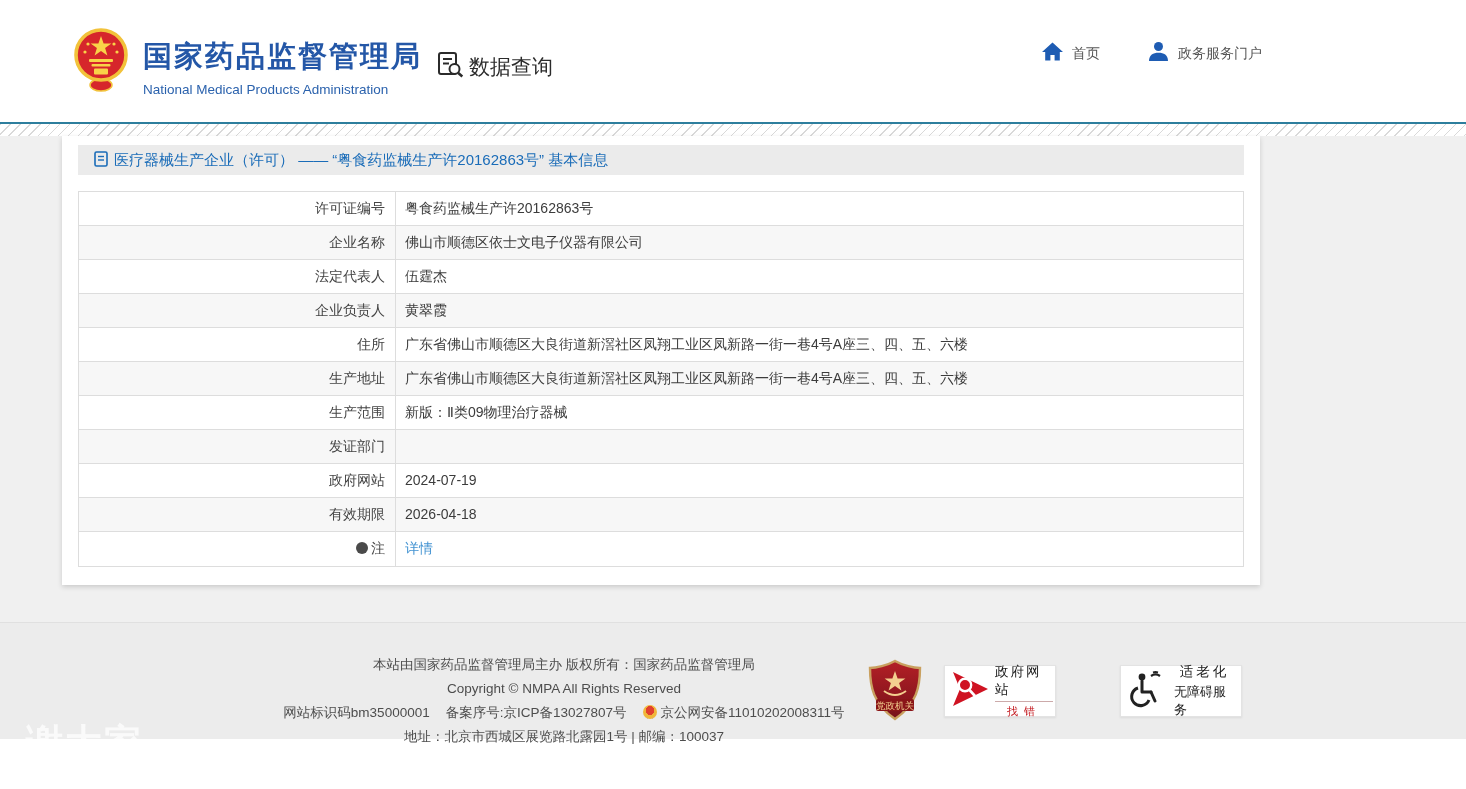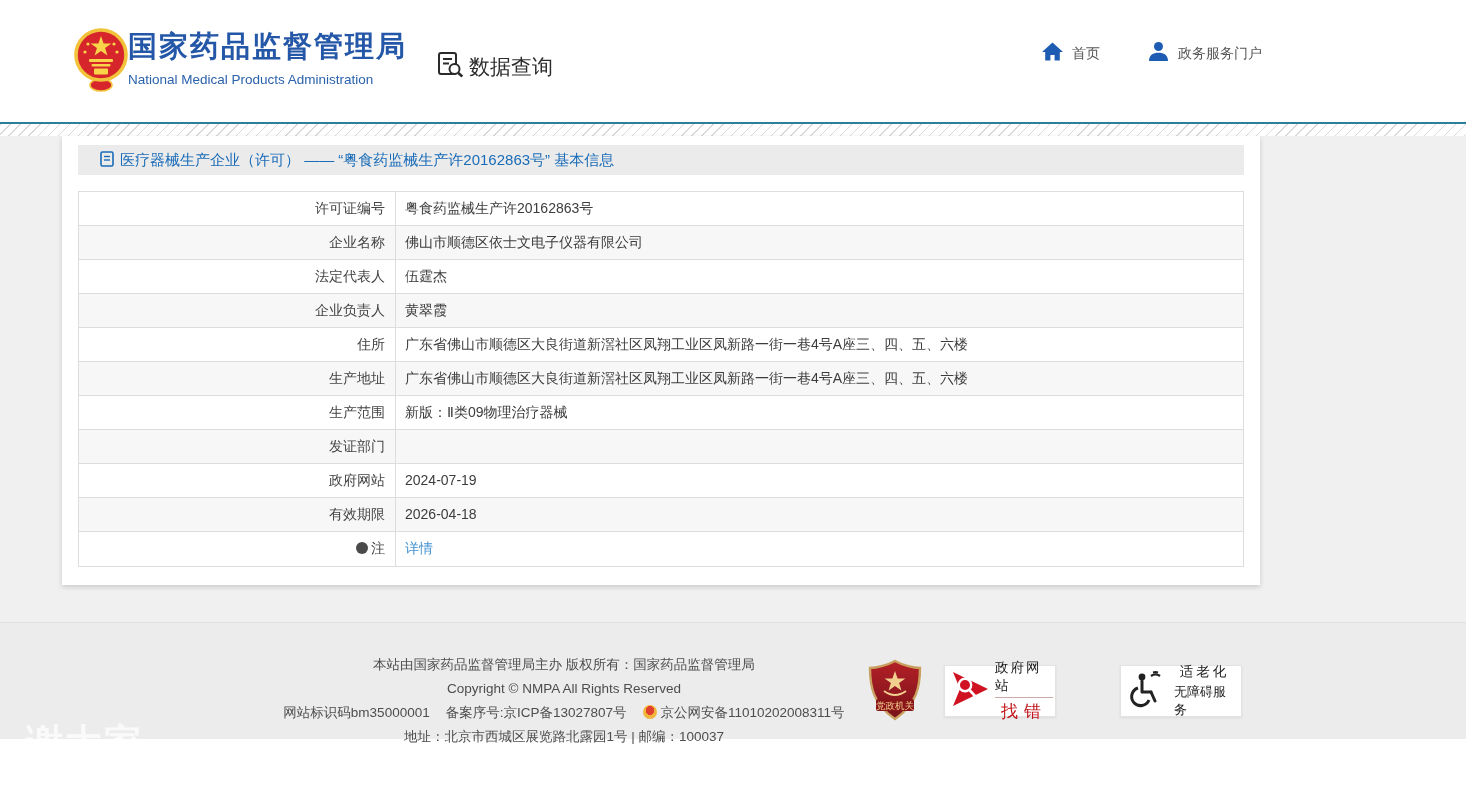--- a/index.html
+++ b/index.html
@@ -3,38 +3,38 @@
 <meta charset="utf-8">
 <style>
   * { margin:0; padding:0; box-sizing:border-box; }
   html,body { width:1466px; height:789px; }
   body {
     font-family:"Liberation Sans","DejaVu Sans",sans-serif;
     background:#ffffff; position:relative; overflow:hidden; color:#333;
   }
   
   .header { height:122px; background:#fff; position:relative; }
-  .brand { position:absolute; left:74px; top:27px; display:flex; align-items:flex-start; }
+  .brand { position:absolute; left:74px; top:27px; display:flex; align-items:flex-end; gap:15px; }
   .brand-text { display:flex; flex-direction:column; }
   .brand-cn { font-size:29px; font-weight:bold; color:#2457a7; letter-spacing:2px; }
   .brand-en { font-size:13.5px; color:#2b62ad; margin-top:5px; }
   .data-query { position:absolute; left:436px; top:50px; display:flex; align-items:center; gap:5px;
                 font-size:21px; color:#2b2b2b; cursor:pointer; }
   .top-nav { position:absolute; left:1040px; top:40px; display:flex; gap:46px; }
   .nav-item { display:flex; flex-direction:row; align-items:center; gap:7px; cursor:pointer; }
   .nav-item .lbl { font-size:14px; color:#555; }
   
   .teal-line { height:2px; background:#2d7e9d; }
   .hatch { height:12px; background:#fff; background-image:repeating-linear-gradient(135deg,#d9d9d9 0 1px,transparent 1px 7px); }
   
   .main { background:#f0f0f0; height:486px; }
   .card { width:1198px; margin-left:62px; background:#fff; box-shadow:0 2px 5px rgba(0,0,0,.16);
           padding:9px 16px 18px 16px; }
   .panel-title { height:30px; background:#ebebeb; display:flex; align-items:center; gap:6px;
-                 padding-left:22px; color:#1a6cb8; font-size:15px; }
+                 padding-left:16px; color:#1a6cb8; font-size:15px; }
   .info-table { margin-top:16px; border:1px solid #ddd; }
   .trow { display:flex; height:34px; border-bottom:1px solid #ddd; font-size:14px; color:#3c3c3c; background:#fff; }
   .trow:nth-child(even) { background:#f7f7f7; }
   .trow:last-child { border-bottom:none; }
   .tlabel { width:317px; text-align:right; padding-right:10px; border-right:1px solid #ddd;
             line-height:33px; color:#444; }
   .tvalue { flex:1; padding-left:9px; line-height:33px; white-space:nowrap; overflow:hidden; }
   .bullet { display:inline-block; width:12px; height:12px; background:#4a4a4a; border-radius:50%;
             margin-right:3px; vertical-align:-1px; }
   a.link { color:#4393d2; text-decoration:none; cursor:pointer; }
@@ -49,21 +49,21 @@
                 margin-right:4px; vertical-align:-2px; }
   .f-link { color:#4d4d4d; text-decoration:none; cursor:pointer; }
   .badge-shield { position:absolute; left:866px; top:36px; cursor:pointer; }
   .badge-box { position:absolute; top:42px; height:52px; background:#fff; border:1px solid #e3e3e3;
                box-shadow:0 1px 2px rgba(0,0,0,.08); display:flex; align-items:center; cursor:pointer; }
   .badge-findsite { left:944px; width:112px; padding:0 8px 0 4px; gap:4px; }
   .badge-access  { left:1120px; width:122px; padding:0 6px; gap:7px; }
   .find-txt { display:flex; flex-direction:column; align-items:center; flex:1; }
   .find-top { font-size:13.5px; color:#1a1a1a; letter-spacing:2px; }
   .find-divider { width:58px; height:1px; background:#caa; margin:2px 0; }
-  .find-bottom { font-size:17px; color:#c2151b; letter-spacing:6px; }
+  .find-bottom { font-size:11px; color:#c2151b; letter-spacing:6px; }
   .acc-txt { display:flex; flex-direction:column; align-items:center; flex:1; }
   .acc-top { font-size:13.5px; color:#1a1a1a; letter-spacing:3px; }
   .acc-bottom { font-size:13px; color:#1a1a1a; margin-top:2px; }
   
   .watermark { position:absolute; left:26px; top:718px; z-index:5; color:#ffffff; pointer-events:none; }
   .wm-name { font-size:37px; font-weight:bold; opacity:.78; letter-spacing:2px; }
   .wm-domain { font-size:19px; opacity:.55; margin-top:2px; }
 </style>
 </head>
 <body>

